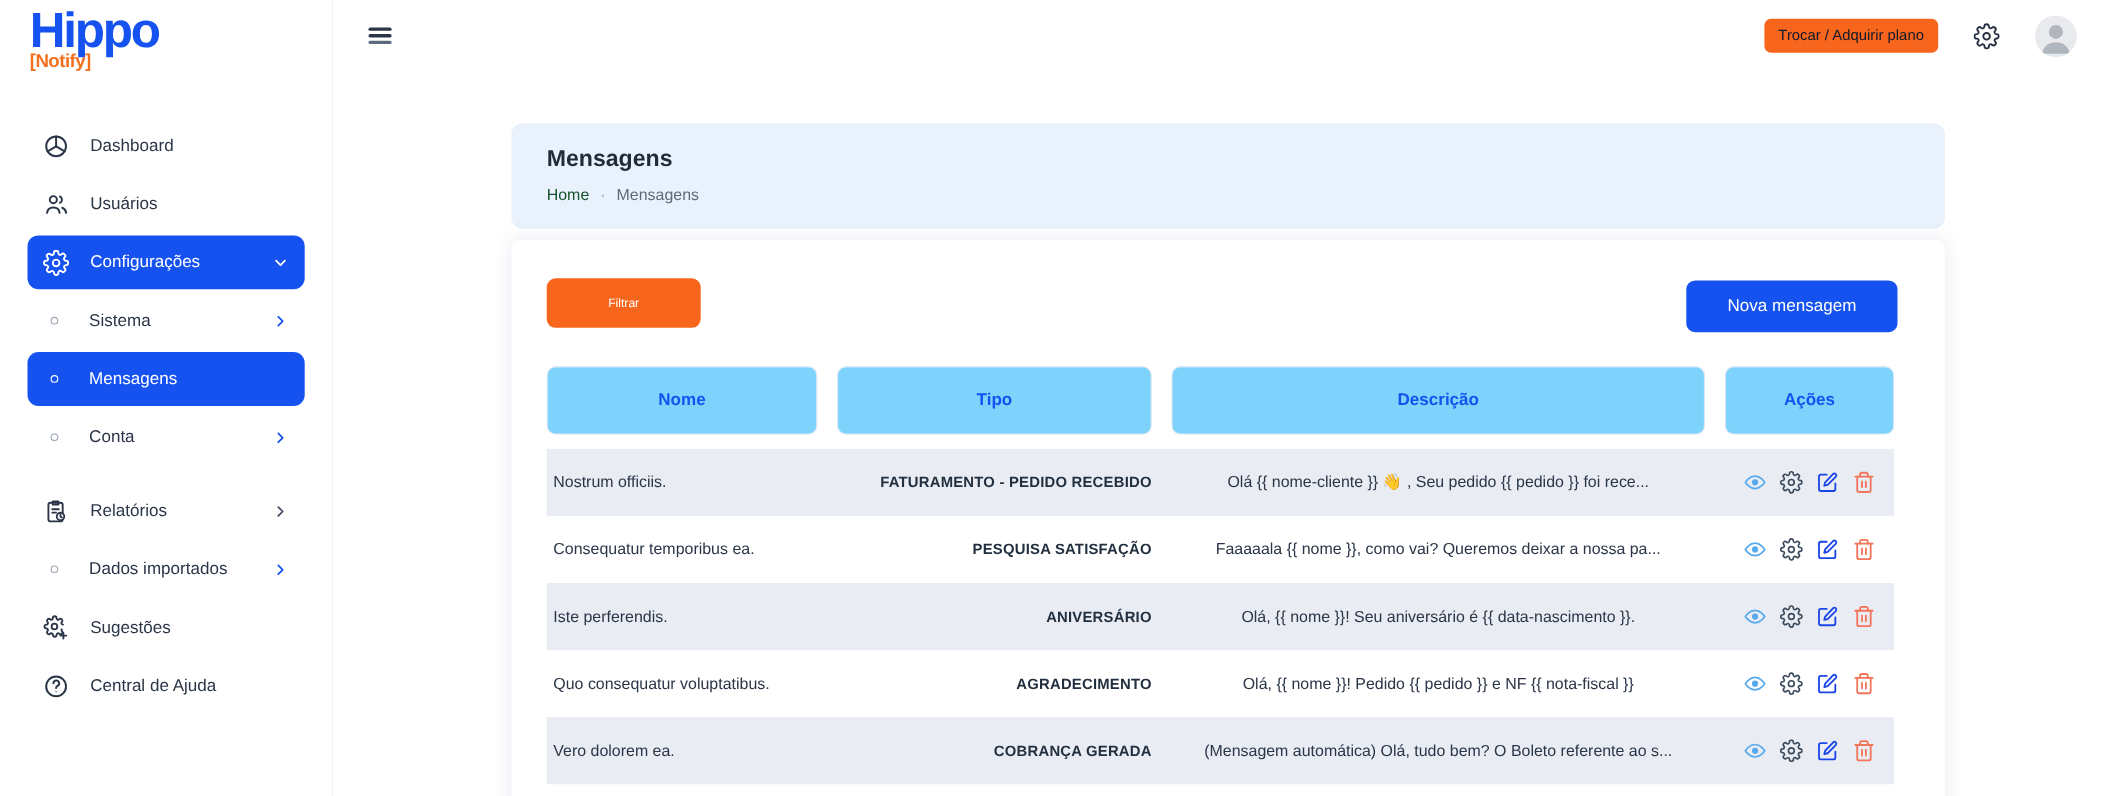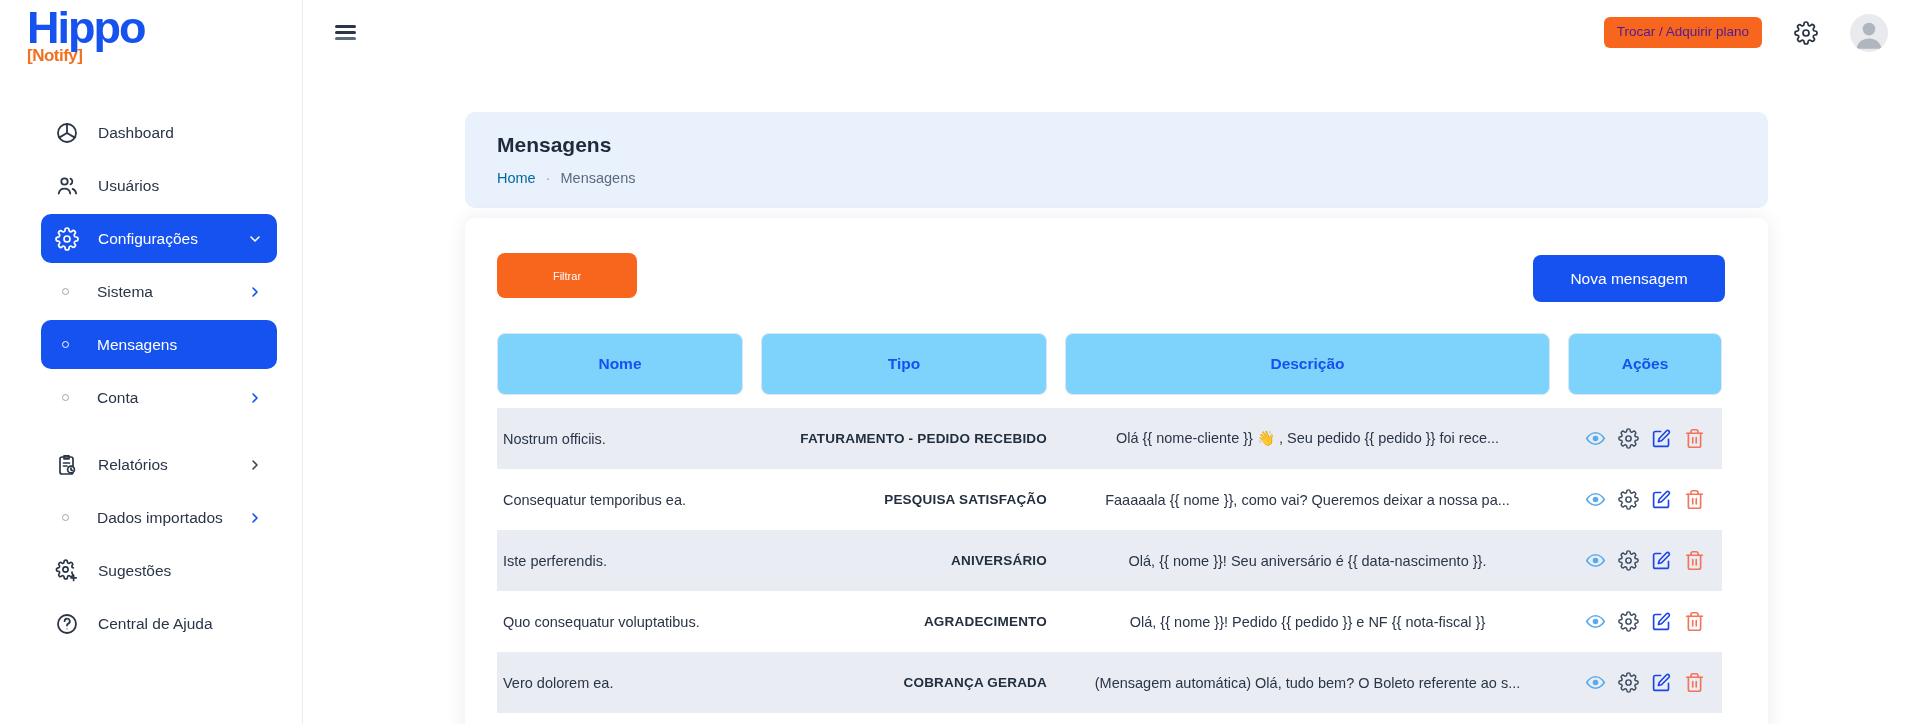--- a/index.html
+++ b/index.html
@@ -14,53 +14,53 @@
     background:#fff; color:var(--ink); overflow:hidden; position:relative;
   }
   svg{display:block;}
 
   
   .sidebar{position:absolute; left:0; top:0; width:303px; height:724px;
     background:#fff; border-right:1px solid #E9EEF5;}
   .logo{position:absolute; left:27px; top:4px; cursor:pointer;}
   .logo-name{font-size:45px; font-weight:800; color:var(--blue); letter-spacing:-2px; line-height:48px;}
   .logo-tag{font-size:17px; font-weight:700; color:var(--tag-orange); margin-top:-6px; letter-spacing:-0.5px;}
-  .menu{position:absolute; top:108px; left:16px; right:0; display:flex; flex-direction:column;}
+  .menu{position:absolute; top:108px; left:0; right:0; display:flex; flex-direction:column;}
   .mi{display:flex; align-items:center; height:49px; margin:0 25px 4px 25px;
       padding:0 14px; border-radius:10px; font-size:15.5px; color:var(--ink); cursor:pointer;}
   .mi .ic24{width:24px; height:24px; margin-right:19px; flex:0 0 24px;}
   .mi.active{background:var(--blue); color:#fff;}
   .mi .chev{width:16px; height:16px; margin-left:auto;}
   .mi.sub{padding-left:18px;}
   .mi.sub .bullet{width:7px; height:7px; border:1.5px solid #9AA6B4; border-radius:50%;
       margin:0 28px 0 3px; flex:0 0 7px;}
   .mi.sub.active .bullet{border-color:#fff;}
   .mi.sub .chev{color:var(--blue);}
   .mi .chev-dark{color:#3D4A5C;}
   .mi.gap-top{margin-top:14px;}
 
   
   .topbar{position:absolute; left:303px; top:0; right:0; height:65px; background:#fff;
     display:flex; align-items:center; padding:0 30px 0 32px;}
   .burger{width:21px; cursor:pointer;}
   .burger span{display:block; height:2.6px; background:#2A3547; margin:3.4px 0; border-radius:2px;}
   .burger span:last-child{background:#5B6B7E;}
   .top-right{margin-left:auto; display:flex; align-items:center; gap:32px;}
-  .plan-btn{background:var(--orange); color:#4c1d95; border:none; border-radius:6px;
+  .plan-btn{background:var(--orange); color:#0f172a; border:none; border-radius:6px;
     font-size:13.5px; font-family:inherit; padding:8px 13px; cursor:pointer; line-height:1.1;}
   .top-gear{width:24px; height:24px; color:#273142; cursor:pointer;}
   .avatar{width:38px; height:38px; border-radius:50%; background:#E8EAEE; overflow:hidden; cursor:pointer;}
 
   
   .main{position:absolute; left:303px; top:65px; right:0; bottom:0; background:#fff;}
   .header-card{position:absolute; left:162px; top:47px; width:1303px; height:96px;
     background:var(--hdr-bg); border-radius:10px; padding:21px 32px;}
   .page-title{font-size:21px; font-weight:700; color:#1F2B3A;}
   .crumbs{margin-top:13px; font-size:14.5px; display:flex; align-items:center; gap:10px;}
-  .crumb-home{color:#0369a1; cursor:pointer;}
+  .crumb-home{color:#14532d; cursor:pointer;}
   .crumb-sep{color:#97A4B2;}
   .crumb-cur{color:#5D6B7C;}
 
   .content-card{position:absolute; left:162px; top:153px; width:1303px; height:575px;
     background:#fff; border-radius:10px; box-shadow:0 0 18px rgba(40,70,120,.10);}
   .btn-filter{position:absolute; left:32px; top:35px; width:140px; height:45px;
     background:var(--orange); color:#fff; border:none; border-radius:8px;
     font-size:11px; font-family:inherit; cursor:pointer;}
   .btn-new{position:absolute; right:43px; top:37px; width:192px; height:47px;
     background:var(--blue); color:#fff; border:none; border-radius:8px;

